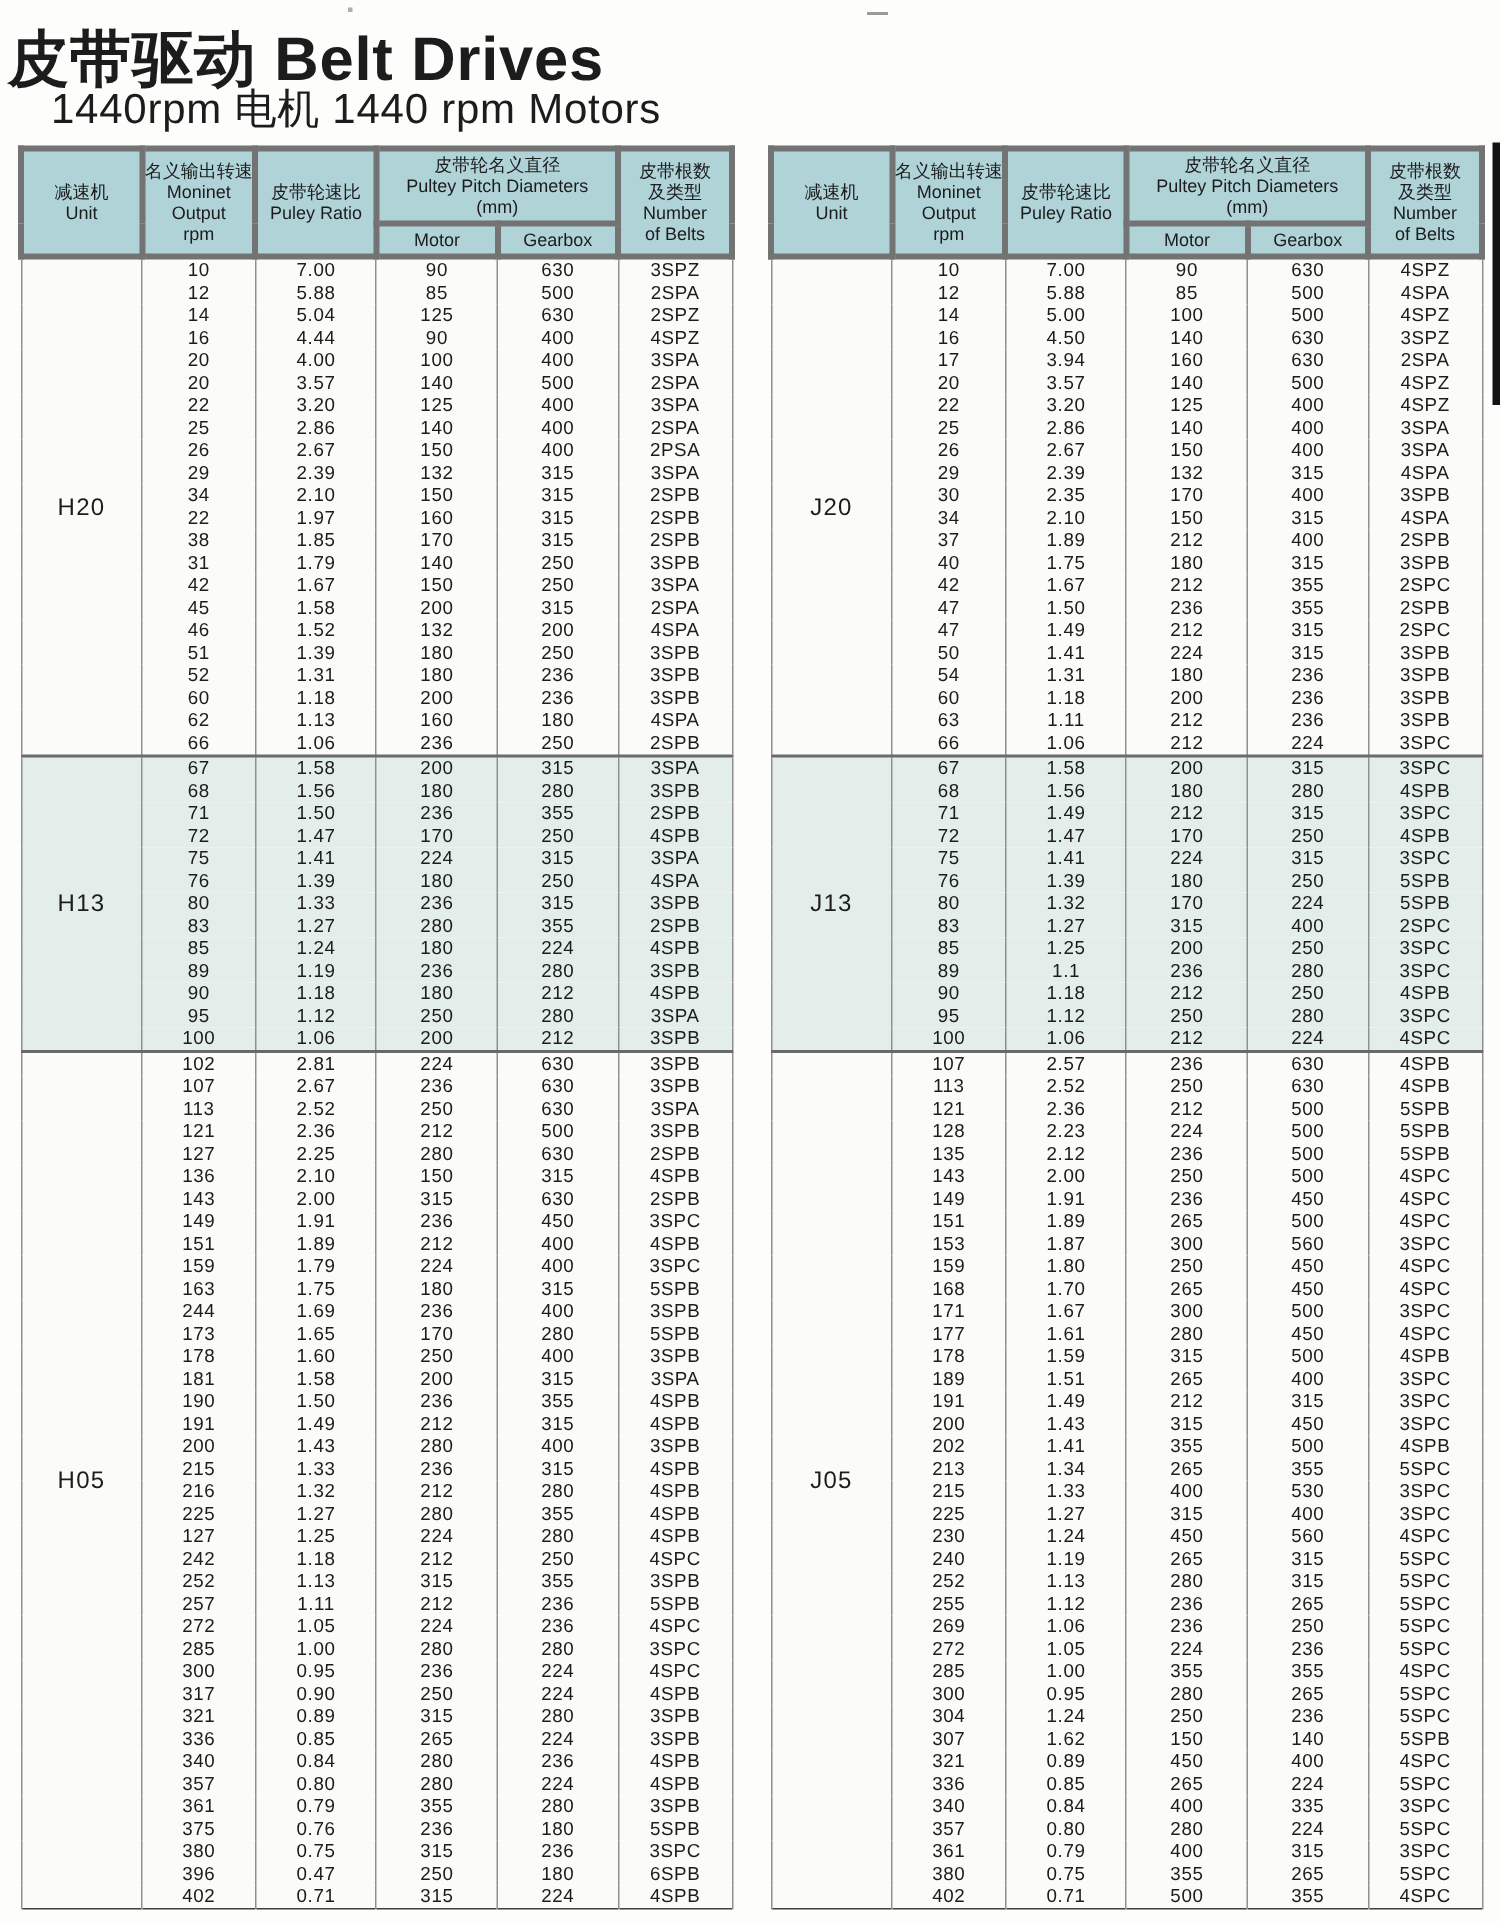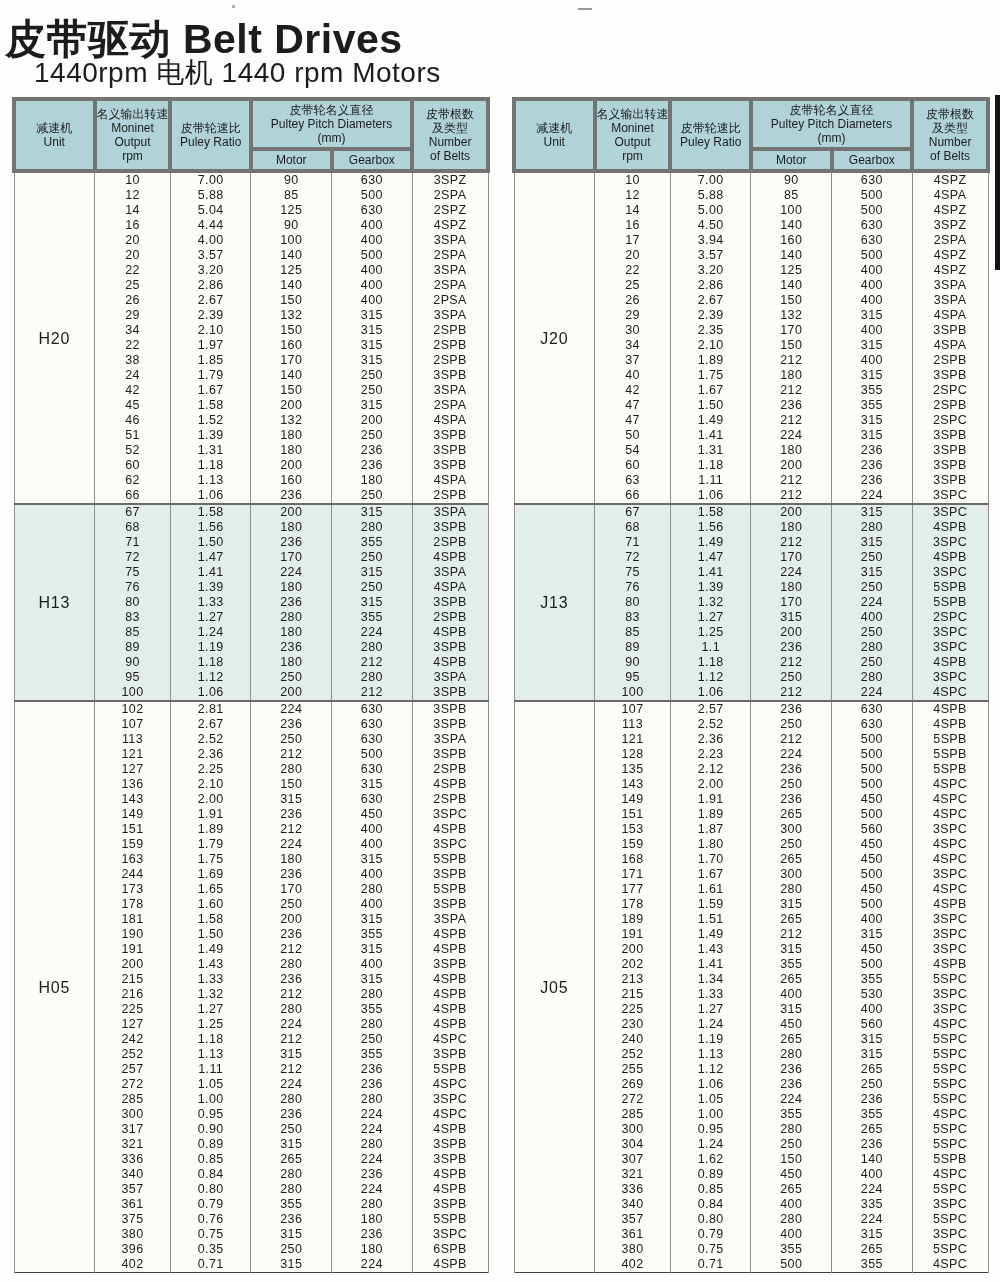--- a/index.html
+++ b/index.html
@@ -183,21 +183,21 @@
             <td>2SPB</td>
           </tr>
           <tr>
             <td>38</td>
             <td>1.85</td>
             <td>170</td>
             <td>315</td>
             <td>2SPB</td>
           </tr>
           <tr>
-            <td>24</td>
+            <td>31</td>
             <td>1.79</td>
             <td>140</td>
             <td>250</td>
             <td>3SPB</td>
           </tr>
           <tr>
             <td>42</td>
             <td>1.67</td>
             <td>150</td>
             <td>250</td>
@@ -596,21 +596,21 @@
           </tr>
           <tr>
             <td>380</td>
             <td>0.75</td>
             <td>315</td>
             <td>236</td>
             <td>3SPC</td>
           </tr>
           <tr>
             <td>396</td>
-            <td>0.35</td>
+            <td>0.47</td>
             <td>250</td>
             <td>180</td>
             <td>6SPB</td>
           </tr>
           <tr>
             <td>402</td>
             <td>0.71</td>
             <td>315</td>
             <td>224</td>
             <td>4SPB</td>

